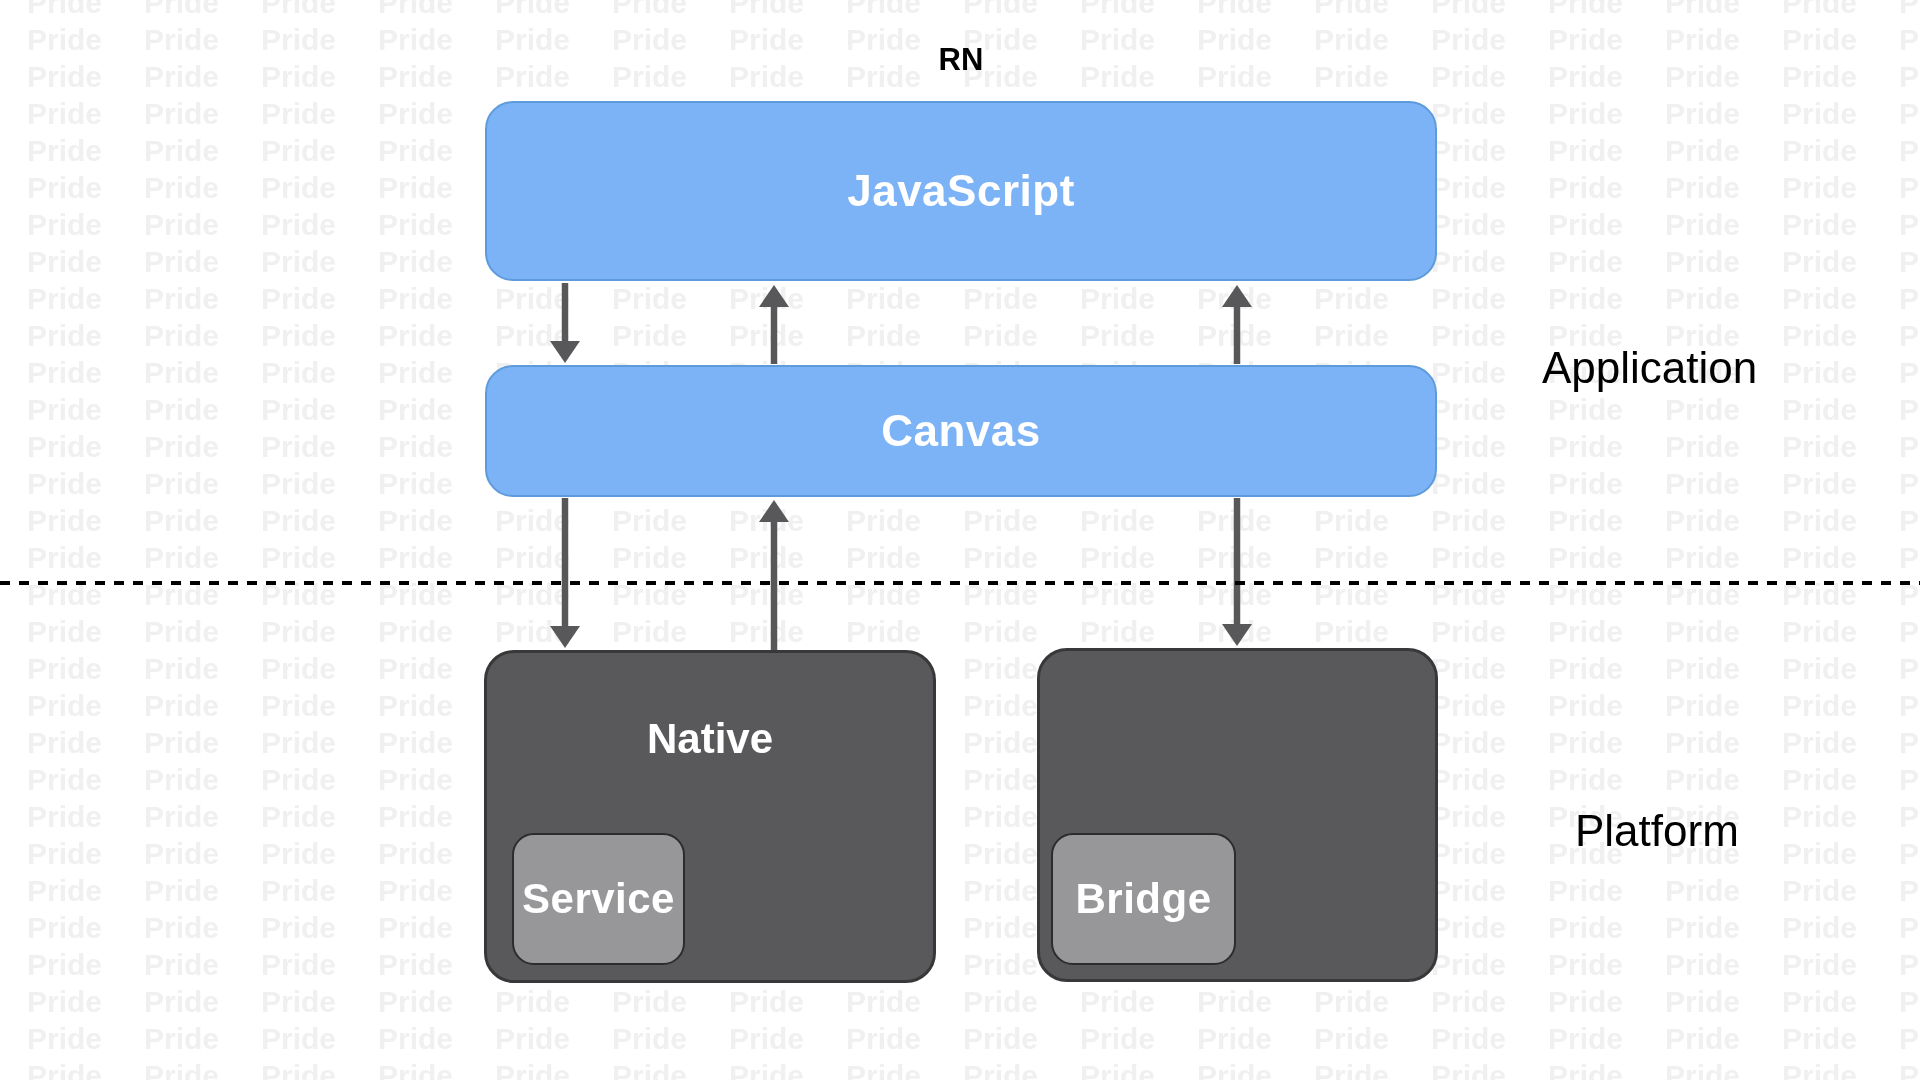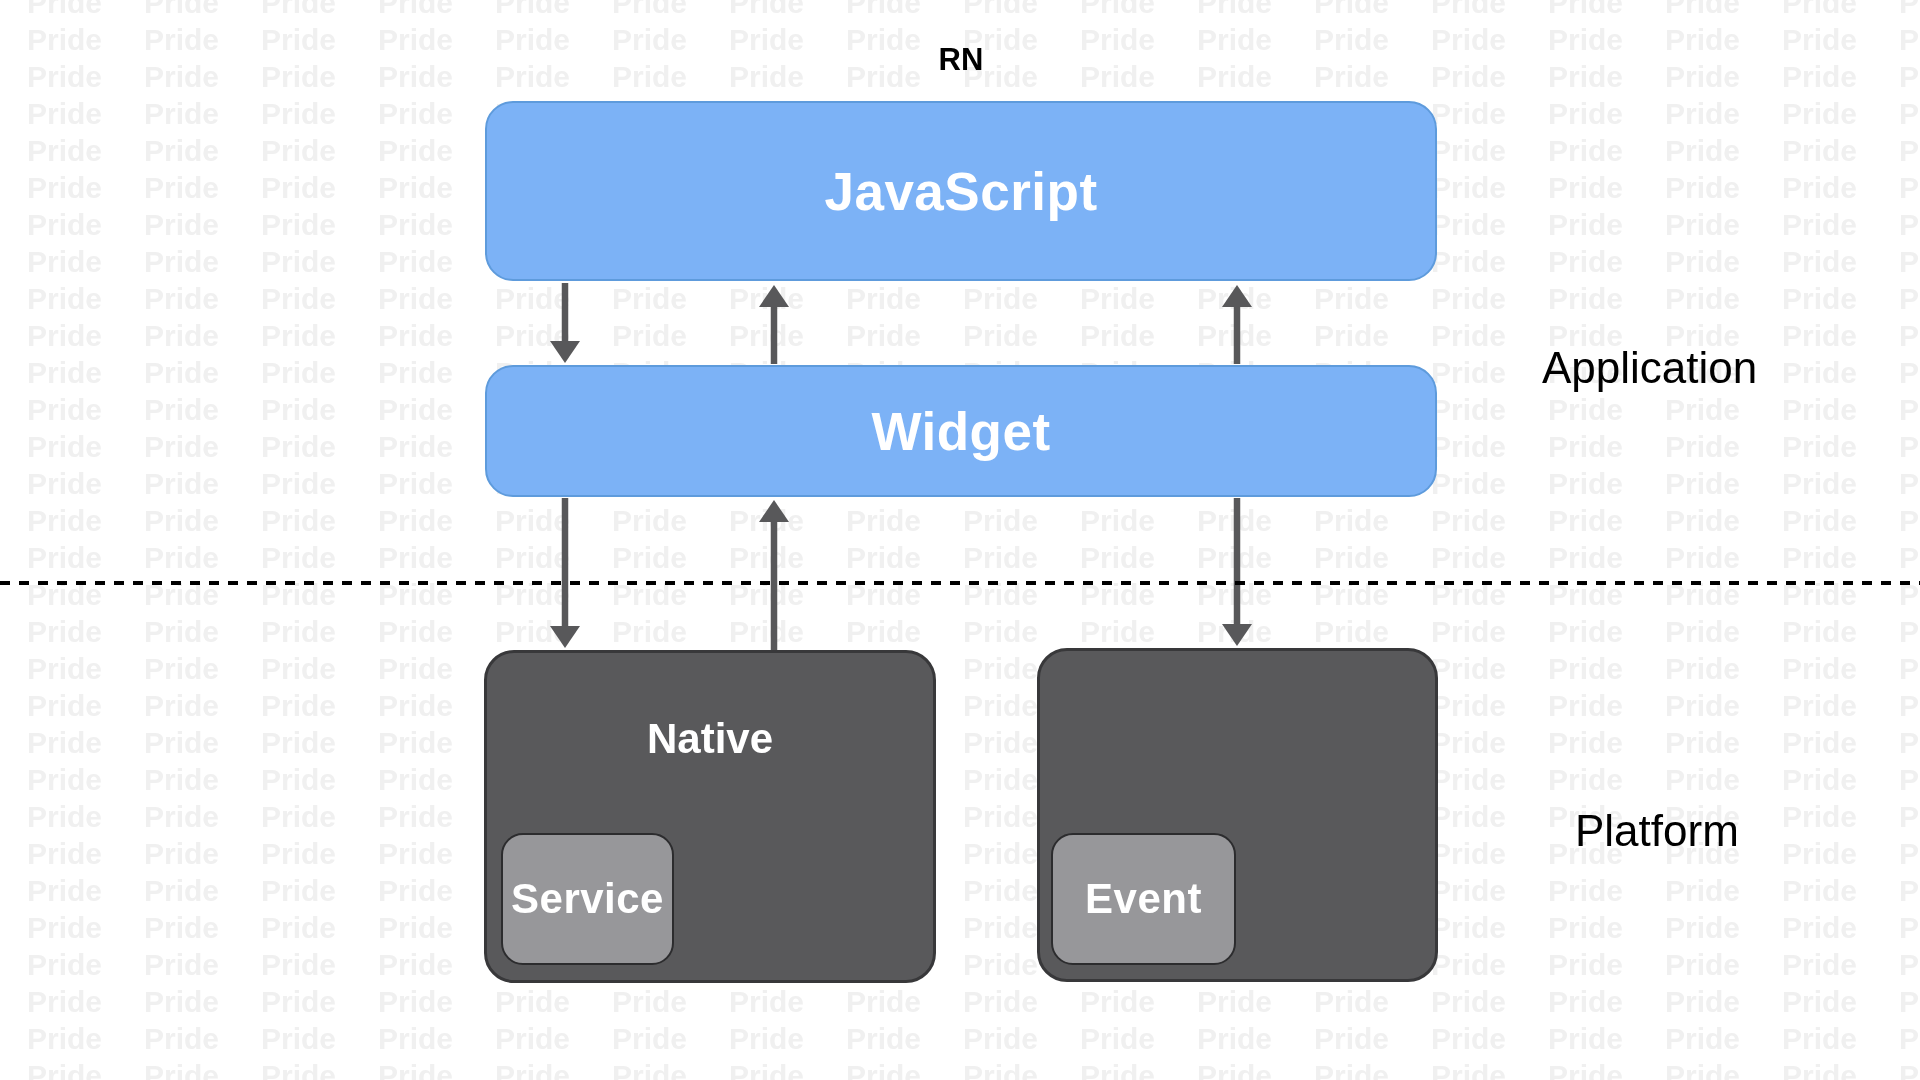--- a/index.html
+++ b/index.html
@@ -40,21 +40,21 @@
     position: absolute;
     box-sizing: border-box;
     display: flex;
     align-items: center;
     justify-content: center;
     z-index: 2;
   }
   .node-label {
     color: var(--node-text, #ffffff);
     font-weight: bold;
-    font-size: 53px;
+    font-size: 44px;
     letter-spacing: 0.5px;
   }
   .blue-node {
     background: var(--node-blue-fill, #7cb2f6);
     border: 2px solid var(--node-blue-border, #5e9bdc);
     border-radius: 28px;
   }
   .dark-node {
     background: var(--node-dark-fill, #59595b);
     border: 3px solid var(--node-dark-border, #38383a);
@@ -639,33 +639,33 @@
       <line x1="0" y1="583" x2="1920" y2="583" stroke="#000000" stroke-width="4" stroke-dasharray="10 9"></line>
     </svg>
 
   <div id="rn-title">RN</div>
 
   <div class="node blue-node" style="left:485px; top:101px; width:952px; height:180px;">
     <span class="node-label">JavaScript</span>
   </div>
 
   <div class="node blue-node" style="left:485px; top:365px; width:952px; height:132px;">
-    <span class="node-label">Widget</span>
+    <span class="node-label">Canvas</span>
   </div>
 
   <div class="region-label" id="label-application">Application</div>
 
   <div class="region-label" id="label-platform">Platform</div>
 
   <div class="node dark-node" style="left:484px; top:650px; width:452px; height:333px;">
     <div class="node-title">Native</div>
-    <div class="sub-node" style="left:14px; top:180px; width:173px; height:132px;">
+    <div class="sub-node" style="left:25px; top:180px; width:173px; height:132px;">
       <span class="node-label">Service</span>
     </div>
   </div>
 
   <div class="node dark-node" style="left:1037px; top:648px; width:401px; height:334px;">
     <div class="sub-node" style="left:11px; top:182px; width:185px; height:132px;">
-      <span class="node-label">Event</span>
+      <span class="node-label">Bridge</span>
     </div>
   </div>
 
 </div>
 
 </body></html>

